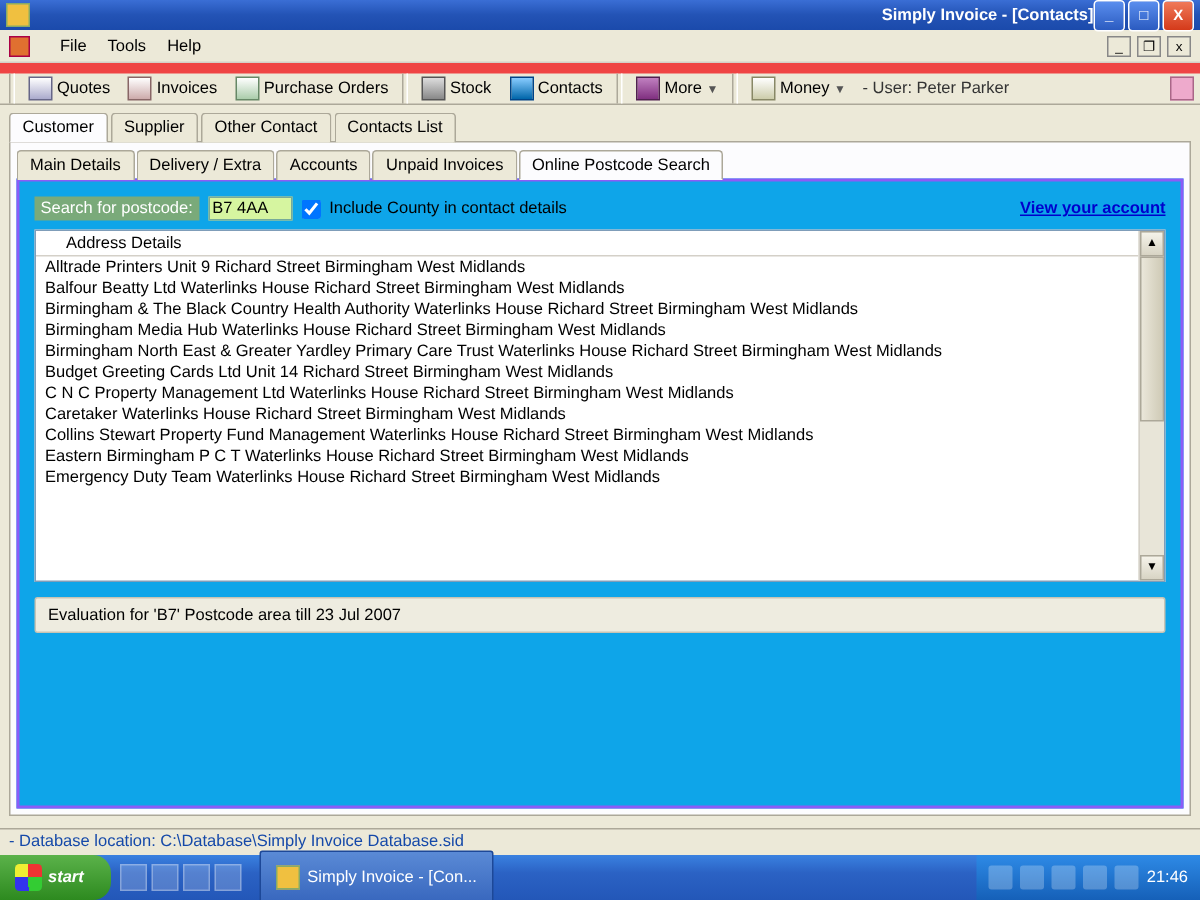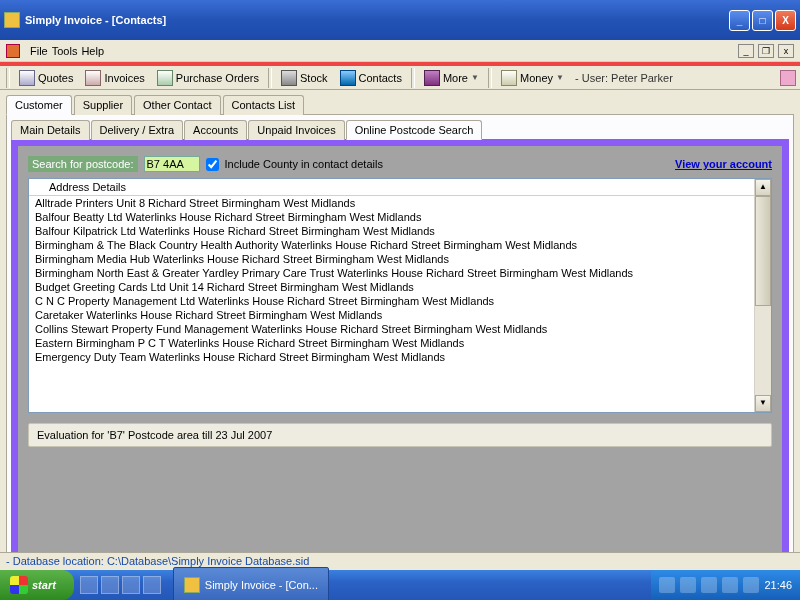--- a/index.html
+++ b/index.html
@@ -1,35 +1,35 @@
 <!DOCTYPE html>
 <html><head>
 <meta charset="utf-8">
 <style>
 * { box-sizing: border-box; margin: 0; padding: 0; font-family: Tahoma, sans-serif; font-size: 11px; }
 html, body { width: 800px; height: 600px; overflow: hidden; background: #ece9d8; }
 
 
-.titlebar { height: 40px; background: linear-gradient(to bottom, #3a6ed5 0%, #2353b5 50%, #1b4aab 100%); display: flex; align-items: center; padding: 0 4px; color: #fff; }
+.titlebar { height: 20px; background: linear-gradient(to bottom, #3a6ed5 0%, #2353b5 50%, #1b4aab 100%); display: flex; align-items: center; padding: 0 4px; color: #fff; text-align: right; }
 .titlebar .app-icon { width: 16px; height: 16px; background: #f0c040; margin-right: 5px; border: 1px solid #8a6; }
 .titlebar .title-text { flex: 1; font-weight: bold; }
 .titlebar .win-btns { display: flex; gap: 2px; }
 .titlebar .win-btn { width: 21px; height: 21px; border: 1px solid #fff; border-radius: 3px; display: flex; align-items: center; justify-content: center; font-weight: bold; font-size: 10px; }
 .min-btn, .max-btn { background: linear-gradient(to bottom,#5a8eee,#2b5bc0); color:#fff; }
 .close-btn { background: linear-gradient(to bottom,#f07a5a,#d43a1a); color:#fff; }
 
 
-.menubar { height: 22px; background: #ece9d8; display: flex; align-items: center; padding: 0 6px; gap: 4px; border-bottom: 1px solid #d4d0c8; }
+.menubar { height: 22px; background: #ece9d8; display: flex; align-items: center; padding: 0 6px; gap: 14px; border-bottom: 1px solid #d4d0c8; }
 .menubar .mi { cursor: default; }
 .menubar .mi-icon { width:14px; height:14px; background:#e07030; border:1px solid #a04; margin-right:6px; }
 .menubar .mdi-btns { margin-left: auto; display:flex; gap:4px; }
 .menubar .mdi-btn { width:16px; height:14px; border:1px solid #888; background:#ece9d8; font-size:9px; text-align:center; line-height:12px; }
 
 
-.toolbar { height: 28px; background: #ece9d8; border-top:4px solid #ef4444; border-bottom: 1px solid #aca899; display: flex; align-items: center; padding: 0 4px; gap: 2px; }
+.toolbar { height: 28px; background: #ece9d8; border-top:7px solid #ef4444; border-bottom: 1px solid #aca899; display: flex; align-items: center; padding: 0 4px; gap: 2px; }
 .toolbar .tb-sep { width:4px; height:20px; border-left:1px solid #aca899; border-right:1px solid #fff; margin:0 2px;}
 .tb-btn { display:flex; align-items:center; gap:3px; padding:2px 5px; cursor:default; }
 .tb-icon { width:16px; height:16px; }
 .tb-drop { width:8px; font-size:8px; color:#555;}
 .ic-quotes{background:linear-gradient(#fff,#aac);border:1px solid #668;}
 .ic-inv{background:linear-gradient(#fff,#caa);border:1px solid #866;}
 .ic-po{background:linear-gradient(#fff,#aca);border:1px solid #686;}
 .ic-stock{background:linear-gradient(#ddd,#888);border:1px solid #555;}
 .ic-contacts{background:linear-gradient(#8cf,#06a);border:1px solid #048;}
 .ic-more{background:linear-gradient(#c080c0,#803080);border:1px solid #502050;}
@@ -39,21 +39,21 @@
 
 
 .tabset { padding: 4px 6px 0 6px; background:#ece9d8;}
 .tabrow { display:flex; gap:1px; }
 .tab { padding:3px 8px; background:#ece9d8; border:1px solid #aca899; border-bottom:none; border-radius:3px 3px 0 0; margin-right:1px; cursor:default; position:relative; top:1px;}
 .tab.active { background:#fcfcfe; border-bottom:1px solid #fcfcfe; z-index:2; }
 .tab-panel { border:1px solid #aca899; background:#fcfcfe; padding:4px 4px; }
 
 
 .inner-tabrow { display:flex; gap:0; margin-bottom:0;}
-.inner-panel { border:7px solid #8b5cf6; background:#a3a3a3; padding:10px; height:420px; }
+.inner-panel { border:2px solid #8b5cf6; background:#0ea5e9; padding:10px; height:420px; }
 
 
 .search-row{display:flex; align-items:center; gap:6px; margin-bottom:6px;}
 .search-label{background:#7aaa7a; color:#fff; padding:2px 4px;}
 .search-input{width:56px; background:#d6f5a0; border:1px solid #7a9; padding:1px 2px;}
 .chk{width:13px;height:13px;}
 .view-link{margin-left:auto; color:#0000cc; font-weight:bold; text-decoration:underline; cursor:pointer;}
 
 
 .addr-box{border:1px solid #7f9db9; background:#fff; height:235px; display:flex;}
@@ -168,23 +168,22 @@
         <input class="search-input" type="text" value="B7 4AA" style="">
         <input type="checkbox" class="chk" checked="" style="">
         <span>Include County in contact details</span>
         <a class="view-link">View your account</a>
       </div>
 
       <div class="addr-box">
         <div class="addr-scroll">
           <div class="addr-header">Address Details</div>
           <div class="addr-rows" id="addr-rows">
-              <div class="addr-row">Alltrade Printers Unit 8  Richard Street Birmingham West Midlands</div>
+              <div class="addr-row">Alltrade Printers Unit 9  Richard Street Birmingham West Midlands</div>
               <div class="addr-row">Balfour Beatty Ltd Waterlinks House  Richard Street Birmingham West Midlands</div>
-              <div class="addr-row">Balfour Kilpatrick Ltd Waterlinks House  Richard Street Birmingham West Midlands</div>
               <div class="addr-row">Birmingham &amp; The Black Country Health Authority Waterlinks House  Richard Street Birmingham West Midlands</div>
               <div class="addr-row">Birmingham Media Hub Waterlinks House  Richard Street Birmingham West Midlands</div>
               <div class="addr-row">Birmingham North East &amp; Greater Yardley Primary Care Trust Waterlinks House  Richard Street Birmingham West Midlands</div>
               <div class="addr-row">Budget Greeting Cards Ltd Unit 14  Richard Street Birmingham West Midlands</div>
               <div class="addr-row">C N C Property Management Ltd Waterlinks House  Richard Street Birmingham West Midlands</div>
               <div class="addr-row">Caretaker Waterlinks House  Richard Street Birmingham West Midlands</div>
               <div class="addr-row">Collins Stewart Property Fund Management Waterlinks House  Richard Street Birmingham West Midlands</div>
               <div class="addr-row">Eastern Birmingham P C T Waterlinks House  Richard Street Birmingham West Midlands</div>
               <div class="addr-row">Emergency Duty Team Waterlinks House  Richard Street Birmingham West Midlands</div>
             </div>

